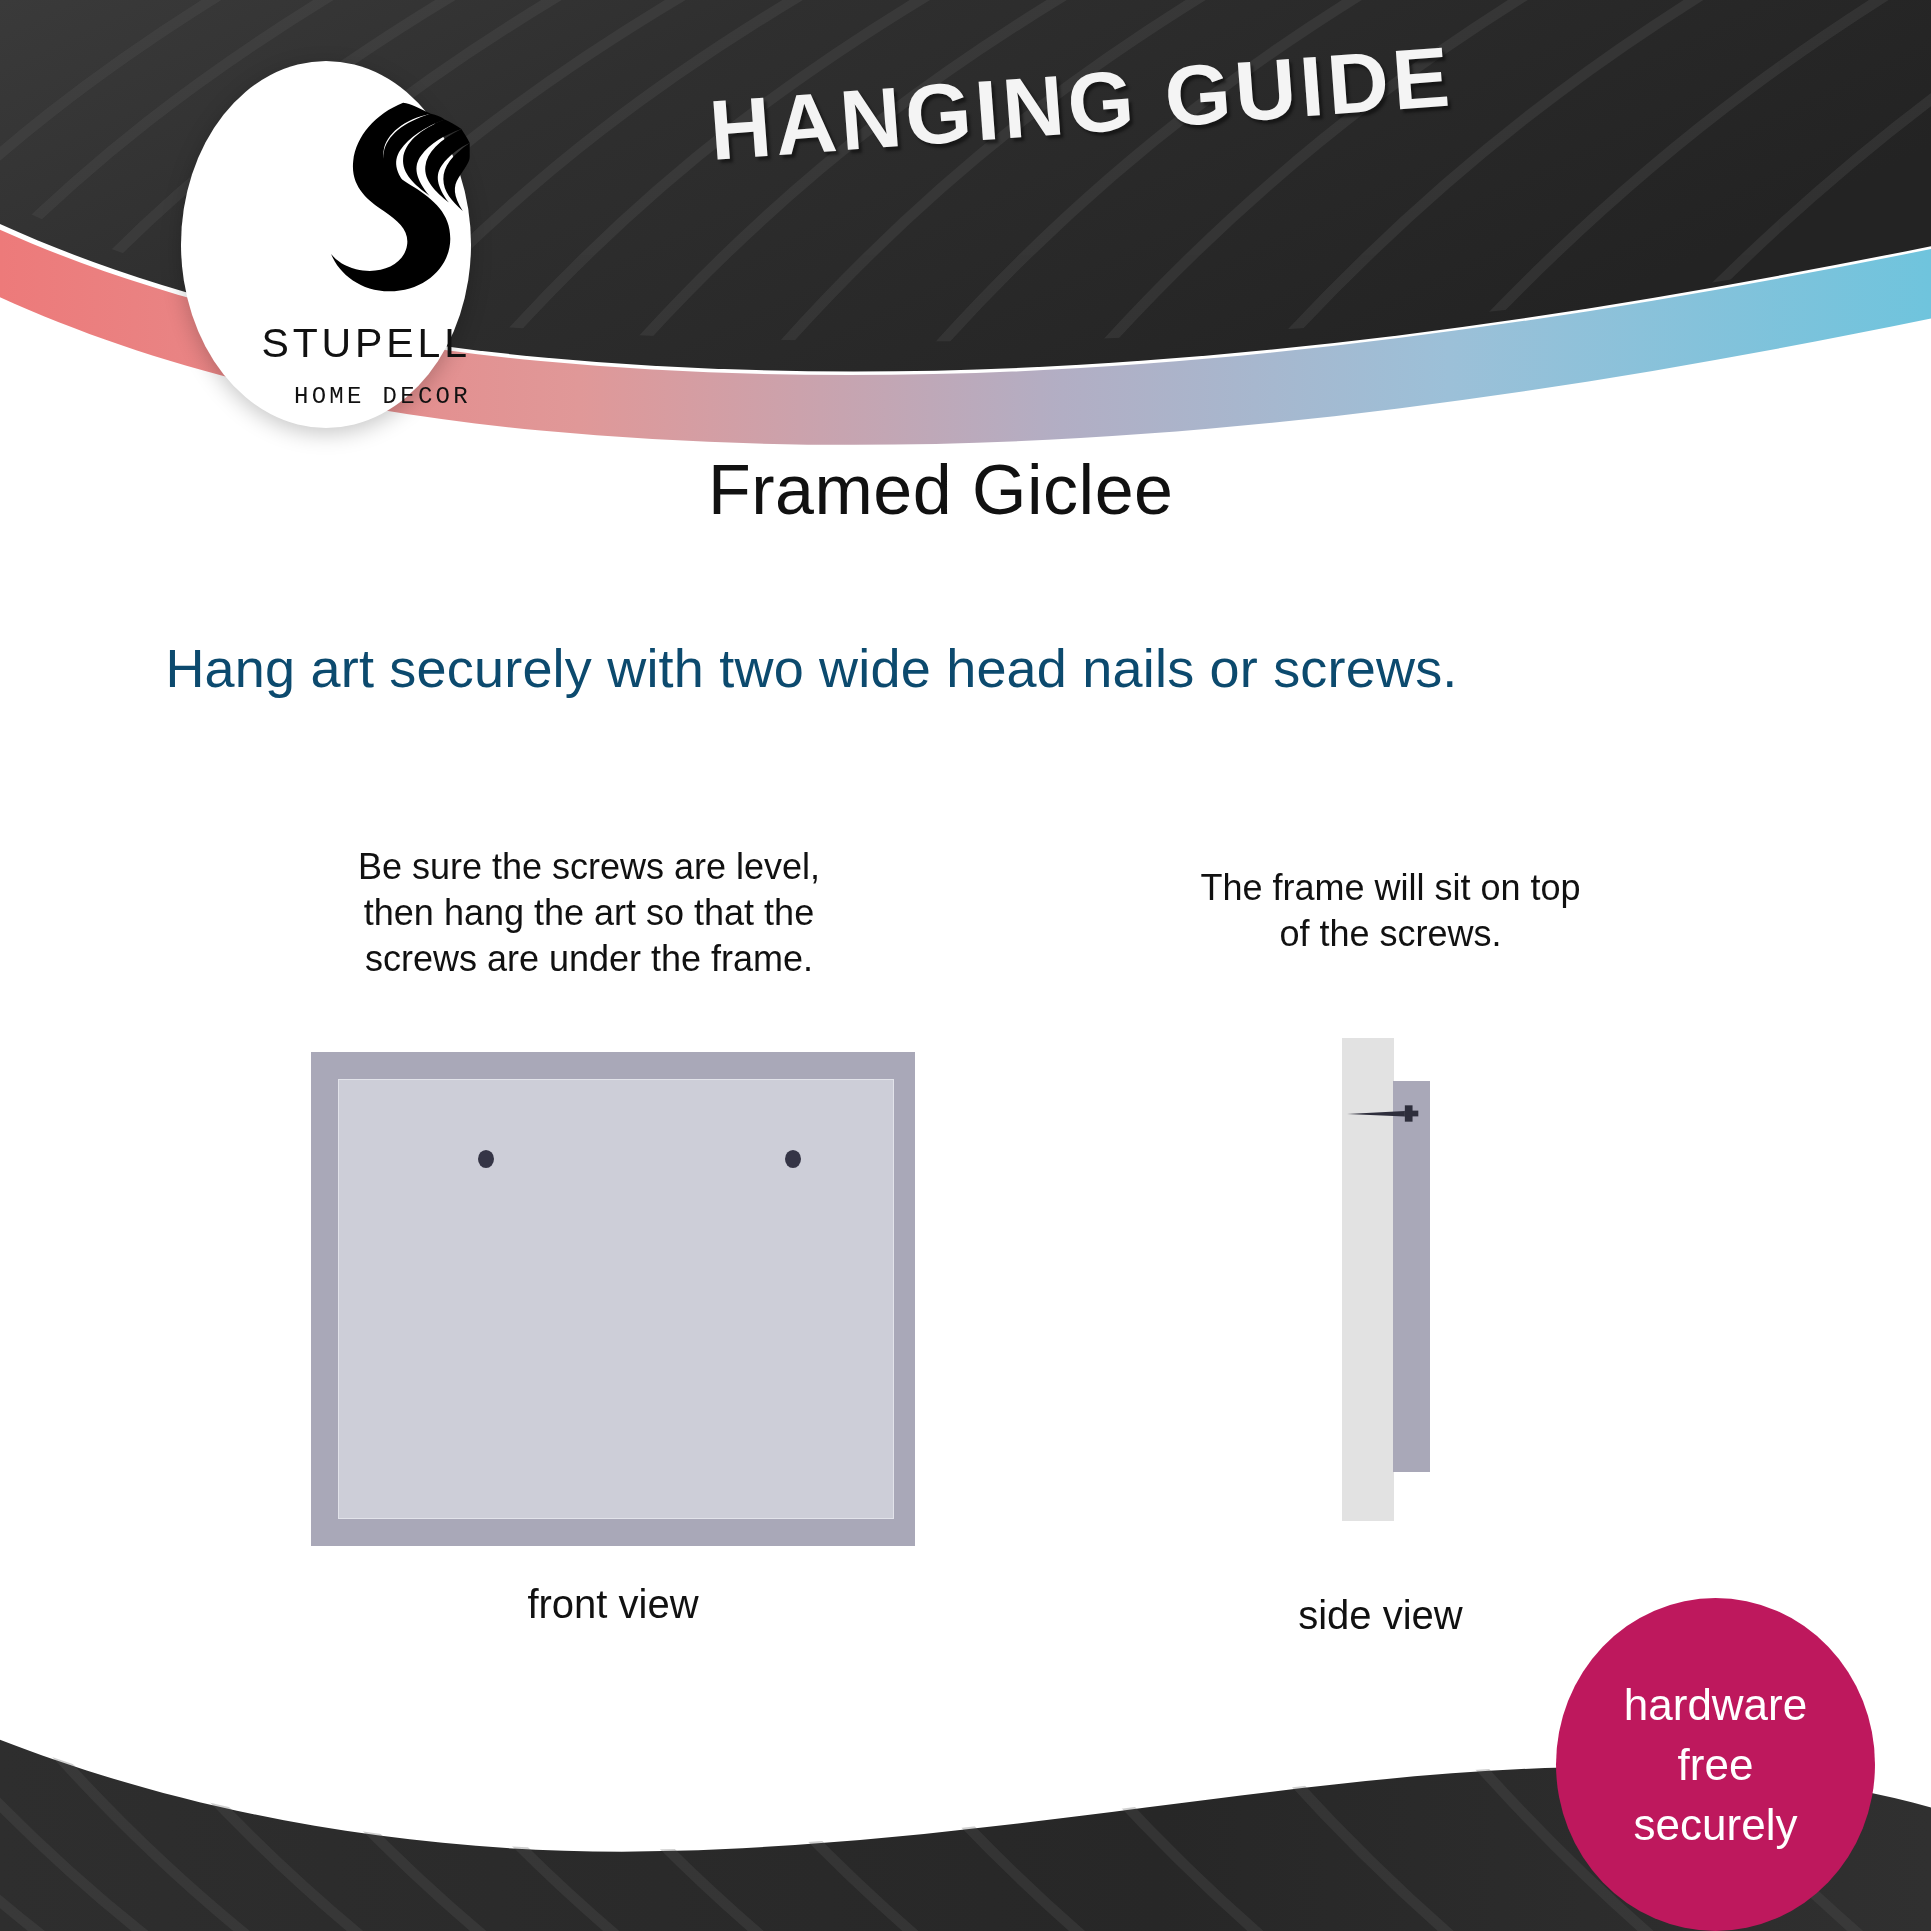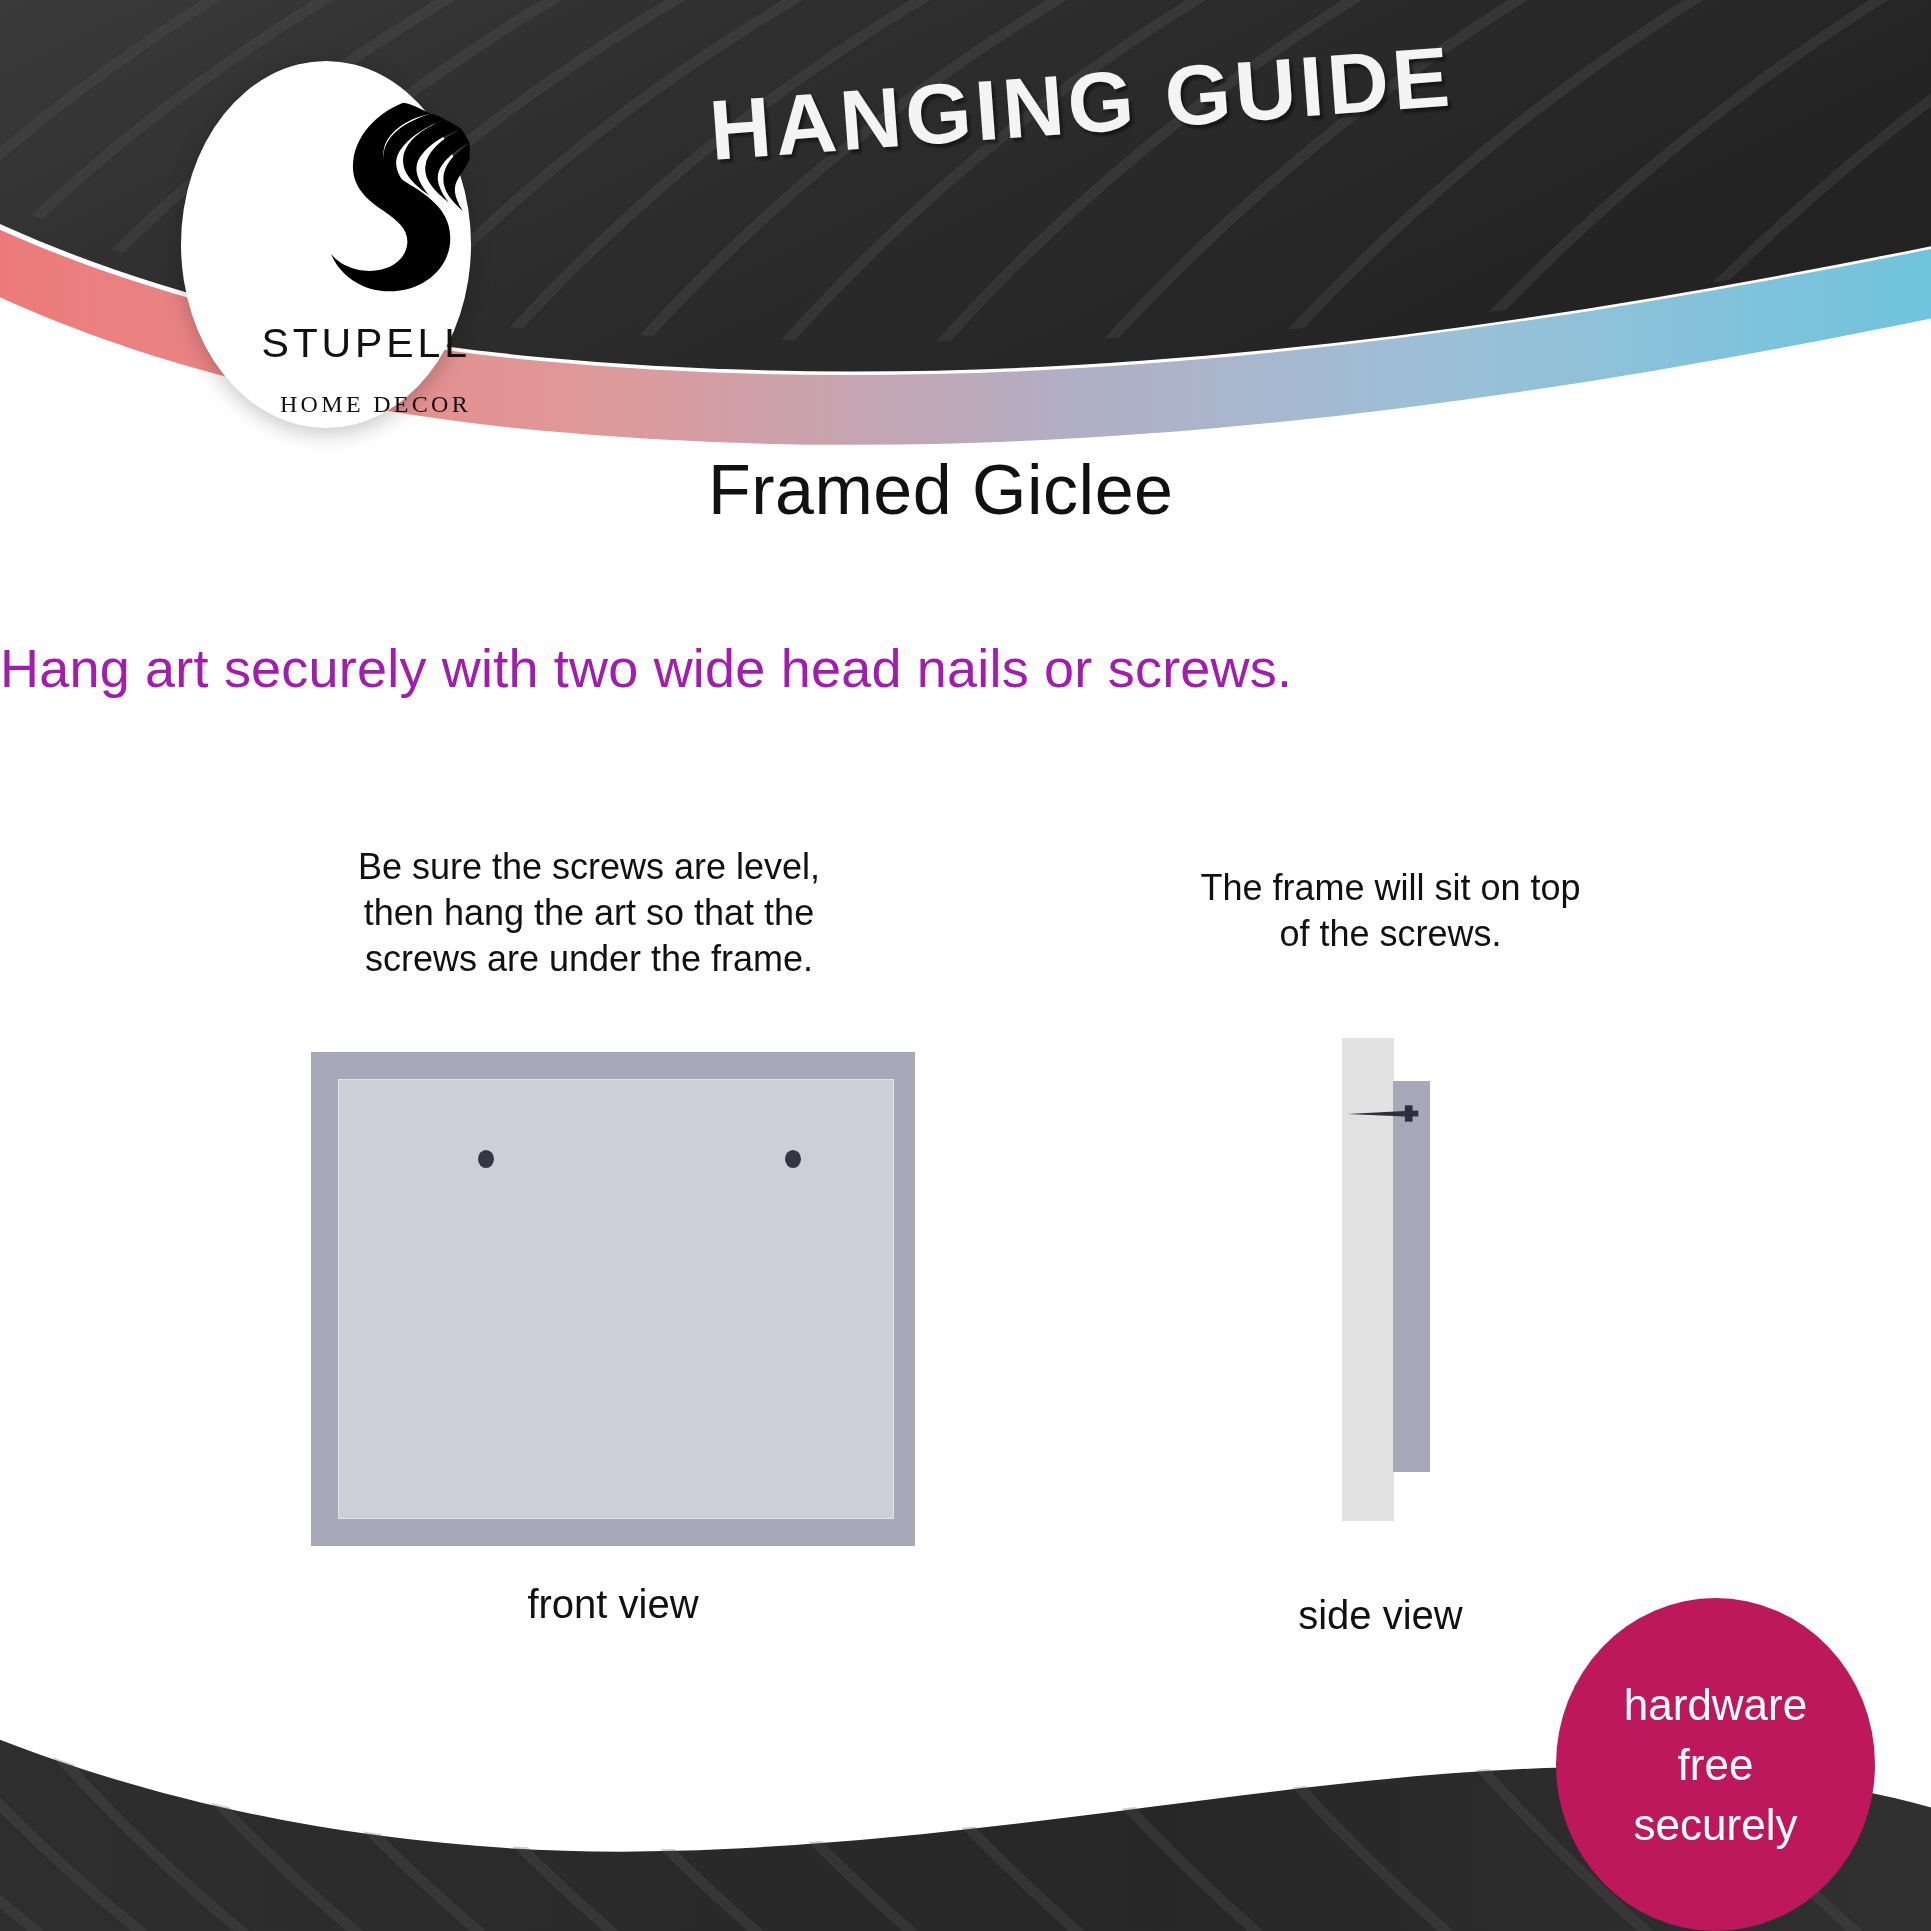--- a/index.html
+++ b/index.html
@@ -22,22 +22,22 @@
     box-shadow:0 5.8px 21px rgba(0,0,0,.22);
     display:flex;flex-direction:column;align-items:flex-end;justify-content:flex-start;
     z-index:6;
   }
   .logo-mark{width:169px;height:208px;margin-top:39px;}
   .logo-name{
     font-family:"Liberation Sans", sans-serif;
     font-size:41px;letter-spacing:3.9px;color:#111;margin-top:11.6px;font-weight:400;
   }
   .logo-sub{
-    font-family:Liberation Serif, serif;
-    font-size:24px;letter-spacing:3.3px;color:#111;margin-top:24px;font-weight:400;
+    font-family:Liberation Mono, monospace;
+    font-size:24px;letter-spacing:3.3px;color:#111;margin-top:16px;font-weight:400;
   }
 
   
   .header-title{
     position:absolute;left:710px;top:82px;
     transform:rotate(-4.2deg);transform-origin:left center;
     font-family:"Liberation Sans", sans-serif;
     font-size:85px;font-weight:700;letter-spacing:3.9px;color:#f4f4f4;
     text-shadow:2.9px 3.9px 2.9px rgba(0,0,0,.45);
     white-space:nowrap;z-index:5;
@@ -45,23 +45,23 @@
 
   
   .product-type{
     position:absolute;left:708px;top:450px;
     font-family:"Liberation Sans", sans-serif;
     font-size:70px;font-weight:300;color:#111;letter-spacing:0.5px;white-space:nowrap;z-index:5;text-align:center;
   }
 
   
   .lead-line{
-    position:absolute;left:0;top:637px;width:1623px;
-    font-family:"Liberation Sans", sans-serif;
-    font-size:54px;font-weight:400;color:#a21caf;letter-spacing:0.2px;z-index:5;
+    position:absolute;left:0;top:637px;width:1623px;text-align:center;
+    font-family:"Liberation Sans", sans-serif;
+    font-size:54px;font-weight:400;color:#0c4a6e;letter-spacing:0.2px;z-index:5;
   }
 
   
   .panel{position:absolute;z-index:5;}
   .panel-caption{
     font-family:"Liberation Sans", sans-serif;
     font-size:36px;line-height:46px;font-weight:400;color:#111;text-align:center;
   }
 
   .panel-left{left:251px;top:844px;width:676px;}

